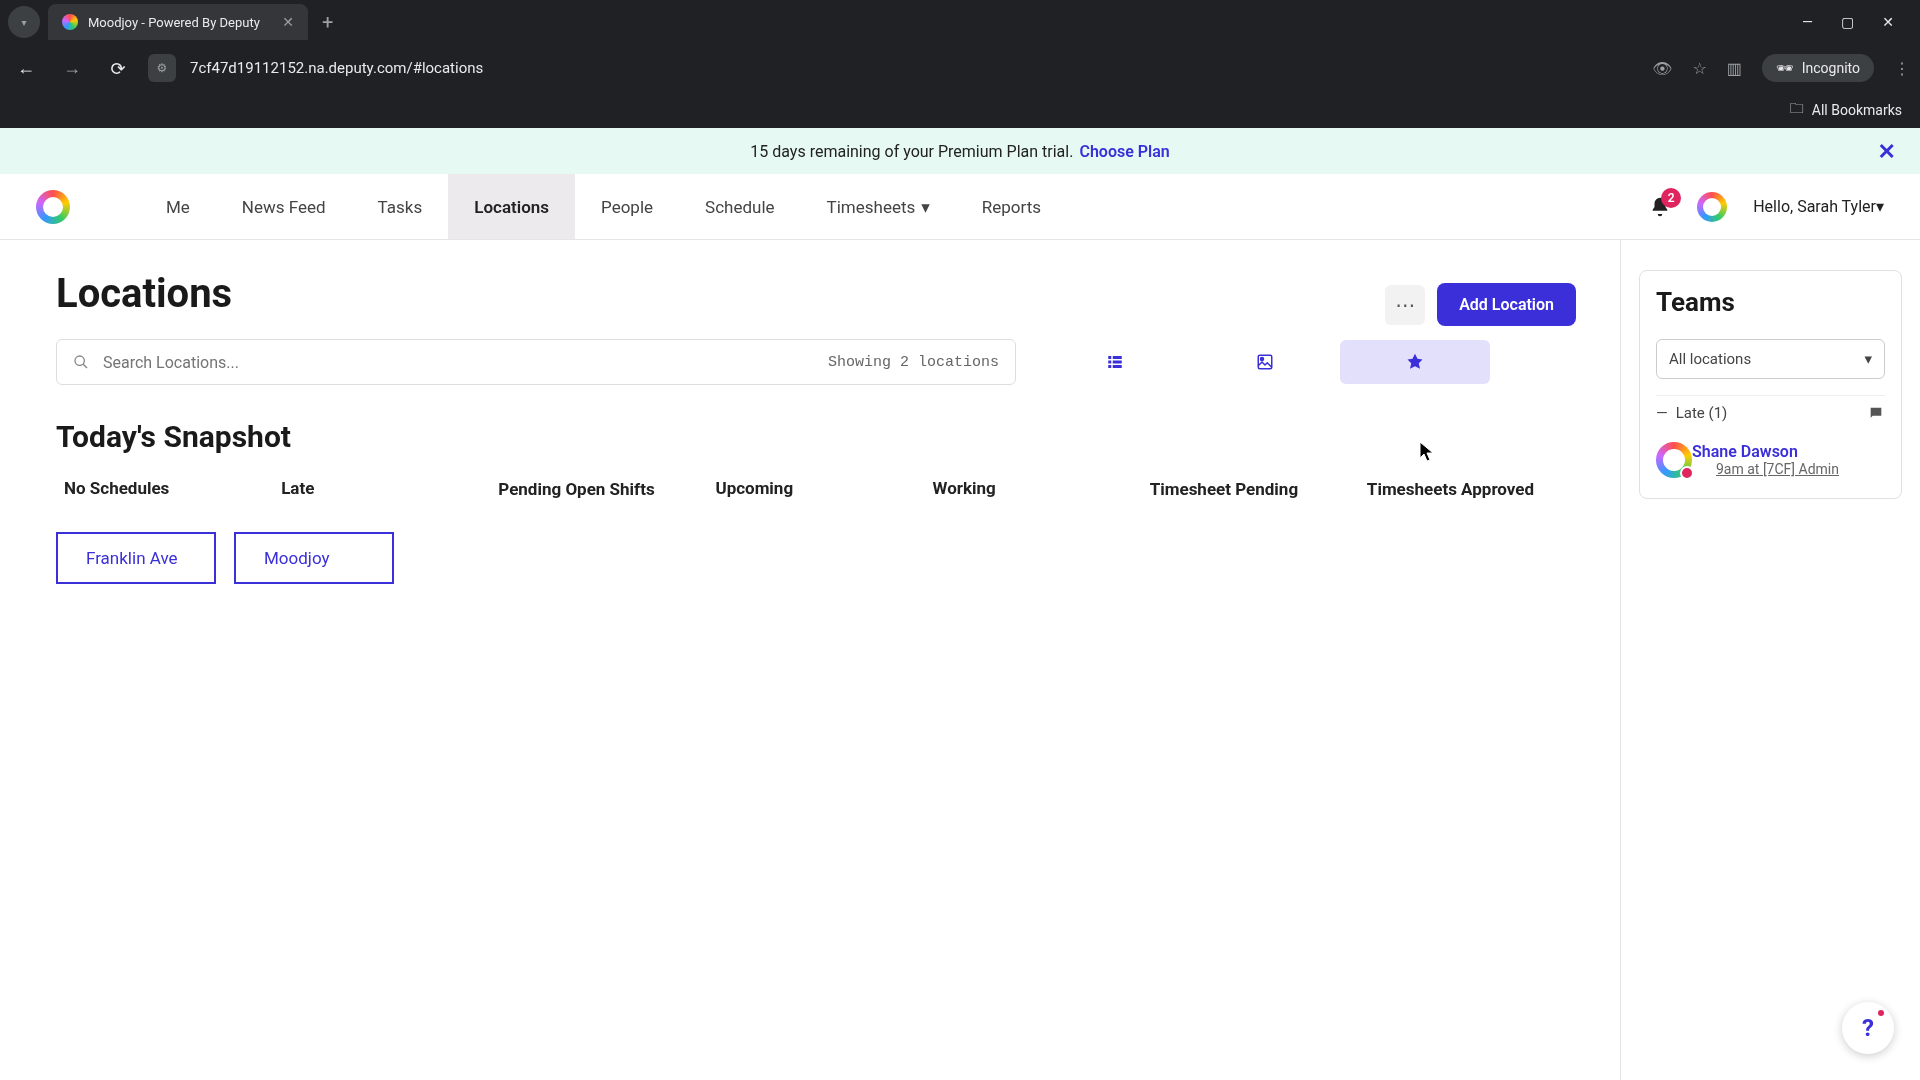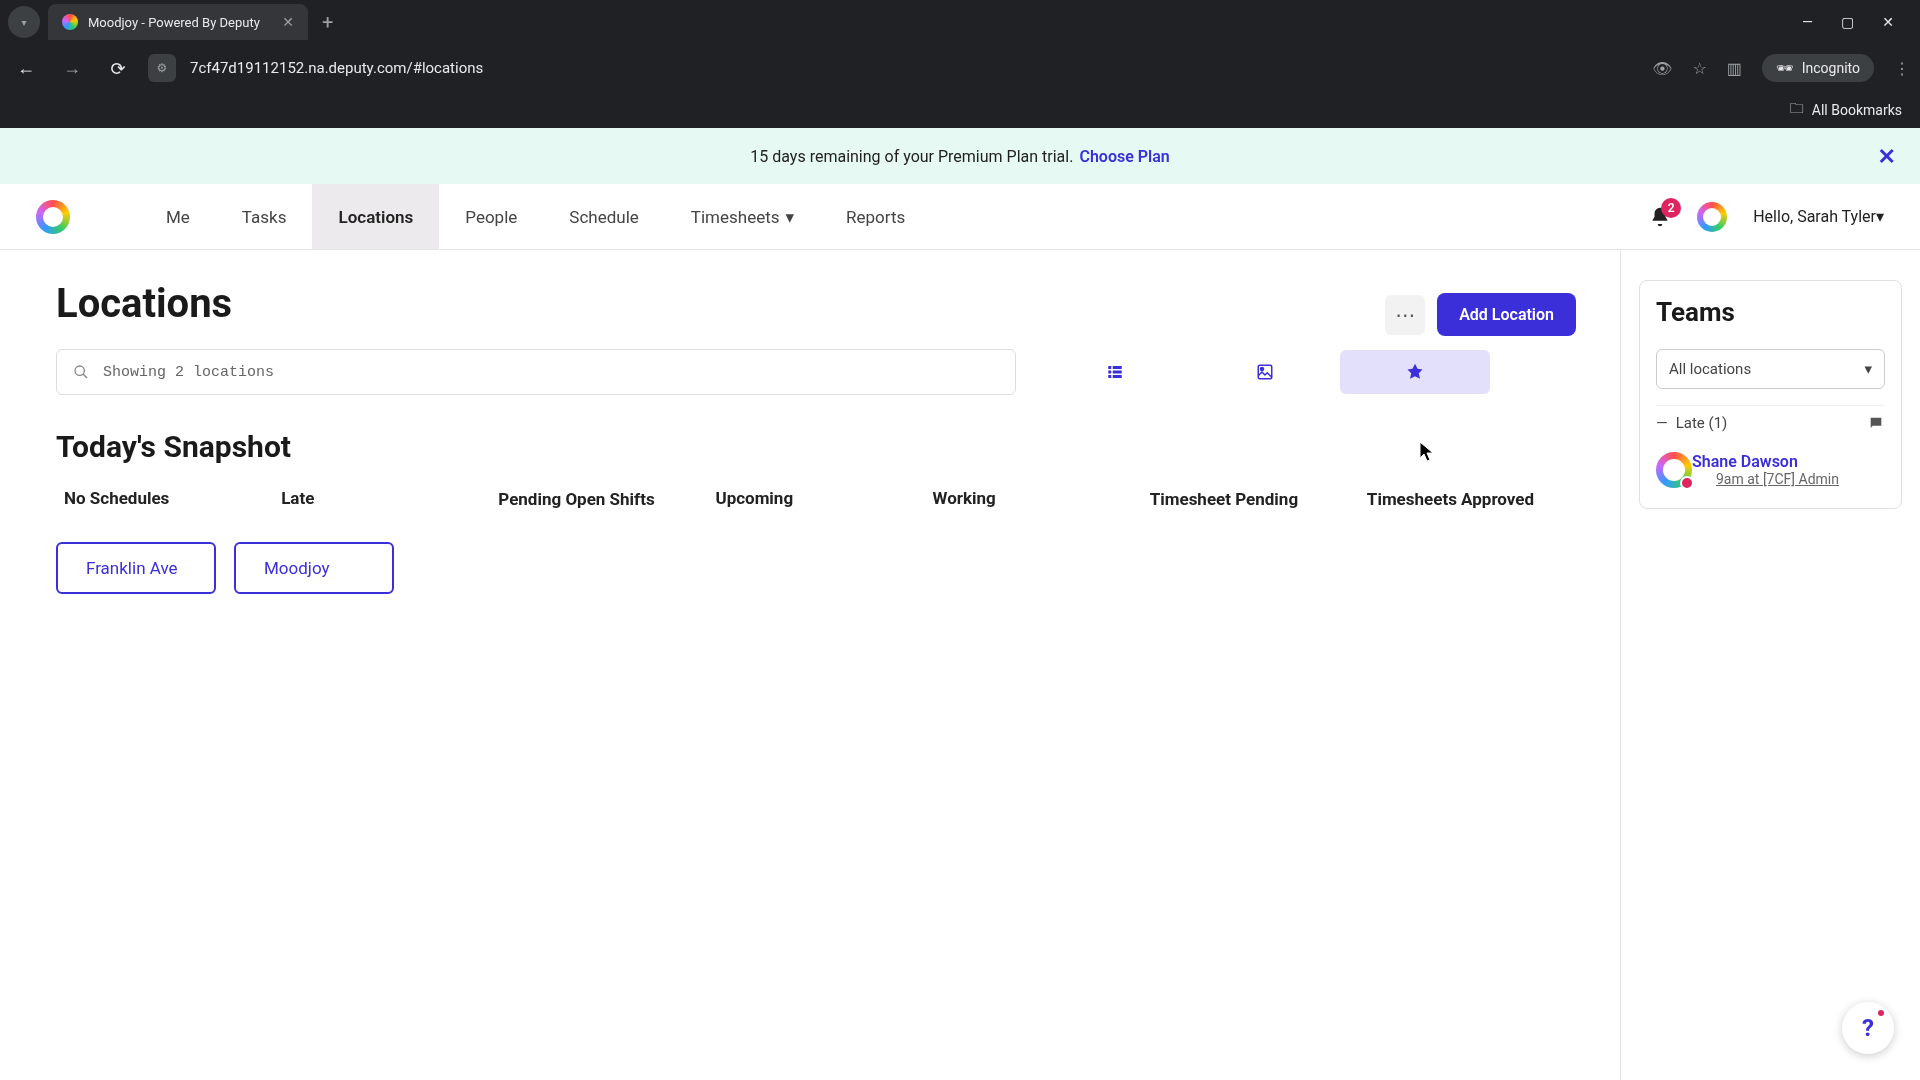--- a/index.html
+++ b/index.html
@@ -18,21 +18,21 @@
   .addr-bar { height:48px; display:flex; align-items:center; padding:0 10px; gap:14px; }
   .nav-btn { width:32px; height:32px; display:flex; align-items:center; justify-content:center; color:#9aa0a6; font-size:18px; }
   .nav-btn.enabled { color:#e8eaed; }
   .site-badge { width:28px; height:28px; border-radius:6px; background:#3c4043; display:flex; align-items:center; justify-content:center; color:#9aa0a6; font-size:12px; }
   .url { color:#e8eaed; font-size:15px; flex:1; }
   .addr-icons { display:flex; gap:20px; color:#9aa0a6; font-size:16px; align-items:center; }
   .incognito { display:flex; align-items:center; gap:8px; background:#3c4043; padding:6px 14px; border-radius:18px; color:#e8eaed; font-size:14px; }
   .bookmarks-row { height:36px; display:flex; align-items:center; justify-content:flex-end; padding:0 18px; color:#e8eaed; font-size:14px; gap:8px; }
 
   
-  .trial-banner { background:#e6f9f3; height:56px; display:flex; align-items:center; justify-content:center; font-size:16px; color:#222; position:relative; }
+  .trial-banner { background:#e6f9f3; height:46px; display:flex; align-items:center; justify-content:center; font-size:16px; color:#222; position:relative; }
   .trial-banner a { color:#3a2fd9; font-weight:600; margin-left:6px; text-decoration:none; }
   .trial-close { position:absolute; right:24px; color:#3a2fd9; font-size:22px; font-weight:bold; }
 
   
   .topnav { height:66px; border-bottom:1px solid #e5e5e5; display:flex; align-items:center; padding:0 36px 0 36px; }
   .logo { width:34px; height:34px; border-radius:50%; background: conic-gradient(#ff4d4d,#ffcc00,#33cc66,#3399ff,#cc66ff,#ff4d4d); margin-right:70px; position:relative; }
   .logo::after{content:"";position:absolute;inset:7px;background:#fff;border-radius:50%;}
   .nav-tabs { display:flex; height:100%; }
   .nav-tab { display:flex; align-items:center; padding:0 26px; font-size:17px; color:#444; cursor:pointer; gap:6px; }
   .nav-tab.active { background:#eceaec; font-weight:600; color:#222; }
@@ -62,21 +62,21 @@
   .view-toggles { display:flex; gap:0; }
   .view-toggle { width:150px; height:44px; display:flex; align-items:center; justify-content:center; border-radius:6px; color:#3a2fd9; font-size:18px; }
   .view-toggle.selected { background:#e3e0fb; }
 
   .snapshot-title { font-size:30px; font-weight:700; color:#1a1a1a; margin-bottom:24px; }
   .snapshot-grid { display:flex; gap:0; padding-right:44px; }
   .snap-col { flex:1; text-align:left; font-size:17px; font-weight:700; color:#222; padding:0 8px; }
   .snap-col.two-line { line-height:1.3; }
 
   .loc-chips { display:flex; gap:18px; margin-top:32px; }
-  .loc-chip { border:2px solid #3a2fd9; border-radius:6px; padding:14px 28px; color:#3a2fd9; font-size:17px; min-width:160px; text-align:left; }
+  .loc-chip { border:2px solid #3a2fd9; border-radius:0; padding:14px 28px; color:#3a2fd9; font-size:17px; min-width:160px; text-align:left; }
 
   
   .teams-title { font-size:26px; font-weight:700; color:#1a1a1a; margin-bottom:22px; }
   .teams-card { border:1px solid #e0e0e0; border-radius:8px; padding:16px; }
   .select { border:1px solid #ccc; border-radius:6px; padding:10px 12px; font-size:15px; color:#444; display:flex; justify-content:space-between; align-items:center; margin-bottom:16px; }
   .late-row { display:flex; align-items:center; justify-content:space-between; padding:8px 0; color:#444; font-size:15px; border-top:1px solid #eee; }
   .late-row .lbl { display:flex; align-items:center; gap:8px; }
   .person-row { display:flex; gap:0; padding:12px 0 4px; align-items:flex-start; }
   .person-avatar { width:36px; height:36px; border-radius:50%; background: conic-gradient(#ff4d4d,#ffcc00,#33cc66,#3399ff,#cc66ff,#ff4d4d); position:relative; flex-shrink:0; }
   .person-avatar::after{content:"";position:absolute;inset:7px;background:#fff;border-radius:50%;}
@@ -137,20 +137,23 @@
   <span class="trial-close">✕</span>
 </div>
 
 <div class="topnav">
   <div class="logo"></div>
   <div class="nav-tabs">
     <div class="nav-tab">
         <span>Me</span>
       </div>
     <div class="nav-tab">
+        <span>News Feed</span>
+      </div>
+    <div class="nav-tab">
         <span>Tasks</span>
       </div>
     <div class="nav-tab active">
         <span>Locations</span>
       </div>
     <div class="nav-tab">
         <span>People</span>
       </div>
     <div class="nav-tab">
         <span>Schedule</span>
@@ -192,20 +195,21 @@
     </div>
 
     <div class="search-row">
       <div class="search-box">
         <span>
           <svg width="16" height="16" viewBox="0 0 24 24" fill="none" stroke="#888" stroke-width="2">
               <circle cx="10" cy="10" r="7"></circle>
               <line x1="21" y1="21" x2="15" y2="15"></line>
             </svg>
         </span>
+        <input type="text" placeholder="Search Locations..." style="">
         <span class="count">Showing 2 locations</span>
       </div>
       <div class="view-toggles">
         <div class="view-toggle">
           <svg width="20" height="18" viewBox="0 0 24 24" fill="#3a2fd9">
               <rect x="3" y="4" width="4" height="4"></rect>
               <rect x="9" y="4" width="12" height="4"></rect>
               <rect x="3" y="10" width="4" height="4"></rect>
               <rect x="9" y="10" width="12" height="4"></rect>
               <rect x="3" y="16" width="4" height="4"></rect>

